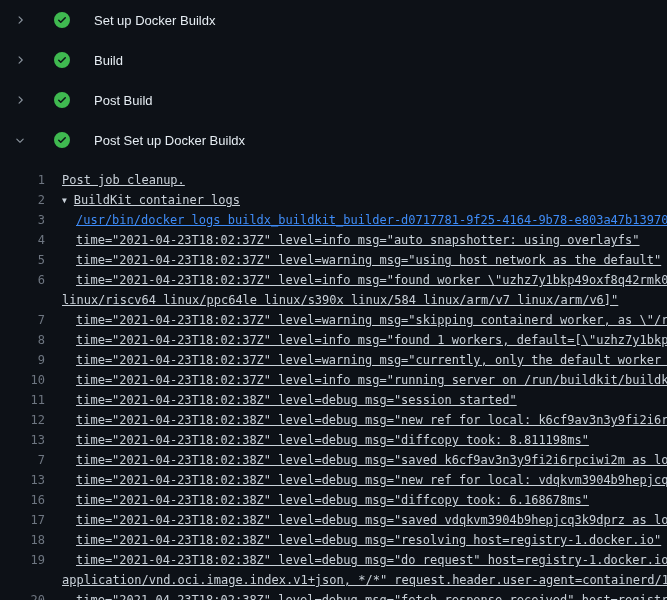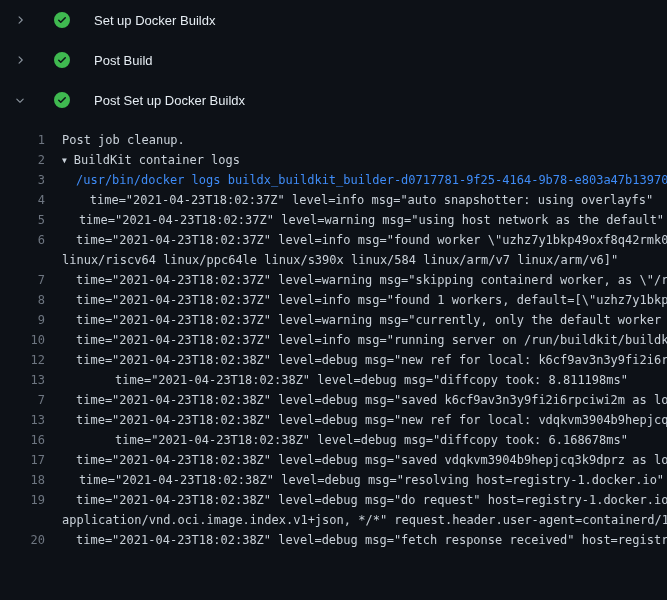--- a/index.html
+++ b/index.html
@@ -38,22 +38,23 @@
     color:#c9d1d9;
   }
   .row{display:flex;height:20px;white-space:pre;width:667px;}
   .num{
     flex:0 0 45px;text-align:right;color:#6e7681;cursor:pointer;
     overflow:hidden;
   }
   .txt{
     flex:1 1 auto;min-width:0;overflow:hidden;
     padding-left:17px;
-  }
-  .row.indent .txt{padding-left:31px;text-align:center;}
+    text-decoration:underline;
+  }
+  .row.indent .txt{padding-left:31px;}
   .row.type-command .txt{color:#3f8cf7;}
   .group-caret{
     font-size:8px;color:#c9d1d9;margin-right:7px;
     display:inline-block;transform:translateY(-1px);
   }
 </style>
 </head>
 <body>
 
 <div class="viewer">
@@ -65,20 +66,33 @@
         </svg>
     </span>
     <span class="check">
       <svg width="16" height="16" viewBox="0 0 16 16">
           <path fill="#3fb950" fill-rule="evenodd" d="M8 16A8 8 0 1 1 8 0a8 8 0 0 1 0 16Zm3.78-9.72a.75.75 0 0 0-1.06-1.06L6.75 9.19 5.28 7.72a.75.75 0 0 0-1.06 1.06l2 2a.75.75 0 0 0 1.06 0l4.5-4.5Z"></path>
         </svg>
     </span>
     <span class="step-label">Set up Docker Buildx</span>
   </div>
 
+  <div class="section-header">
+    <span class="chev">
+      <svg width="12" height="12" viewBox="0 0 16 16" fill="currentColor">
+          <path d="M6.22 3.22a.75.75 0 0 1 1.06 0l4.25 4.25a.75.75 0 0 1 0 1.06l-4.25 4.25a.75.75 0 0 1-1.06-1.06L9.94 8 6.22 4.28a.75.75 0 0 1 0-1.06Z"></path>
+        </svg>
+    </span>
+    <span class="check">
+      <svg width="16" height="16" viewBox="0 0 16 16">
+          <path fill="#3fb950" fill-rule="evenodd" d="M8 16A8 8 0 1 1 8 0a8 8 0 0 1 0 16Zm3.78-9.72a.75.75 0 0 0-1.06-1.06L6.75 9.19 5.28 7.72a.75.75 0 0 0-1.06 1.06l2 2a.75.75 0 0 0 1.06 0l4.5-4.5Z"></path>
+        </svg>
+    </span>
+    <span class="step-label">Build</span>
+  </div>
 
   <div class="section-header">
     <span class="chev">
       <svg width="12" height="12" viewBox="0 0 16 16" fill="currentColor">
           <path d="M6.22 3.22a.75.75 0 0 1 1.06 0l4.25 4.25a.75.75 0 0 1 0 1.06l-4.25 4.25a.75.75 0 0 1-1.06-1.06L9.94 8 6.22 4.28a.75.75 0 0 1 0-1.06Z"></path>
         </svg>
     </span>
     <span class="check">
       <svg width="16" height="16" viewBox="0 0 16 16">
           <path fill="#3fb950" fill-rule="evenodd" d="M8 16A8 8 0 1 1 8 0a8 8 0 0 1 0 16Zm3.78-9.72a.75.75 0 0 0-1.06-1.06L6.75 9.19 5.28 7.72a.75.75 0 0 0-1.06 1.06l2 2a.75.75 0 0 0 1.06 0l4.5-4.5Z"></path>
@@ -140,20 +154,24 @@
   </div>
       <div class="row type-log indent">
     <span class="num">9</span>
     <span class="txt">time="2021-04-23T18:02:37Z" level=warning msg="currently, only the default worker ca</span>
   </div>
       <div class="row type-log indent">
     <span class="num">10</span>
     <span class="txt">time="2021-04-23T18:02:37Z" level=info msg="running server on /run/buildkit/buildkit</span>
   </div>
       <div class="row type-log indent">
+    <span class="num">11</span>
+    <span class="txt">time="2021-04-23T18:02:38Z" level=debug msg="session started"</span>
+  </div>
+      <div class="row type-log indent">
     <span class="num">12</span>
     <span class="txt">time="2021-04-23T18:02:38Z" level=debug msg="new ref for local: k6cf9av3n3y9fi2i6rpc</span>
   </div>
       <div class="row type-log indent">
     <span class="num">13</span>
     <span class="txt">time="2021-04-23T18:02:38Z" level=debug msg="diffcopy took: 8.811198ms"</span>
   </div>
       <div class="row type-log indent">
     <span class="num">7</span>
     <span class="txt">time="2021-04-23T18:02:38Z" level=debug msg="saved k6cf9av3n3y9fi2i6rpciwi2m as loca</span>

